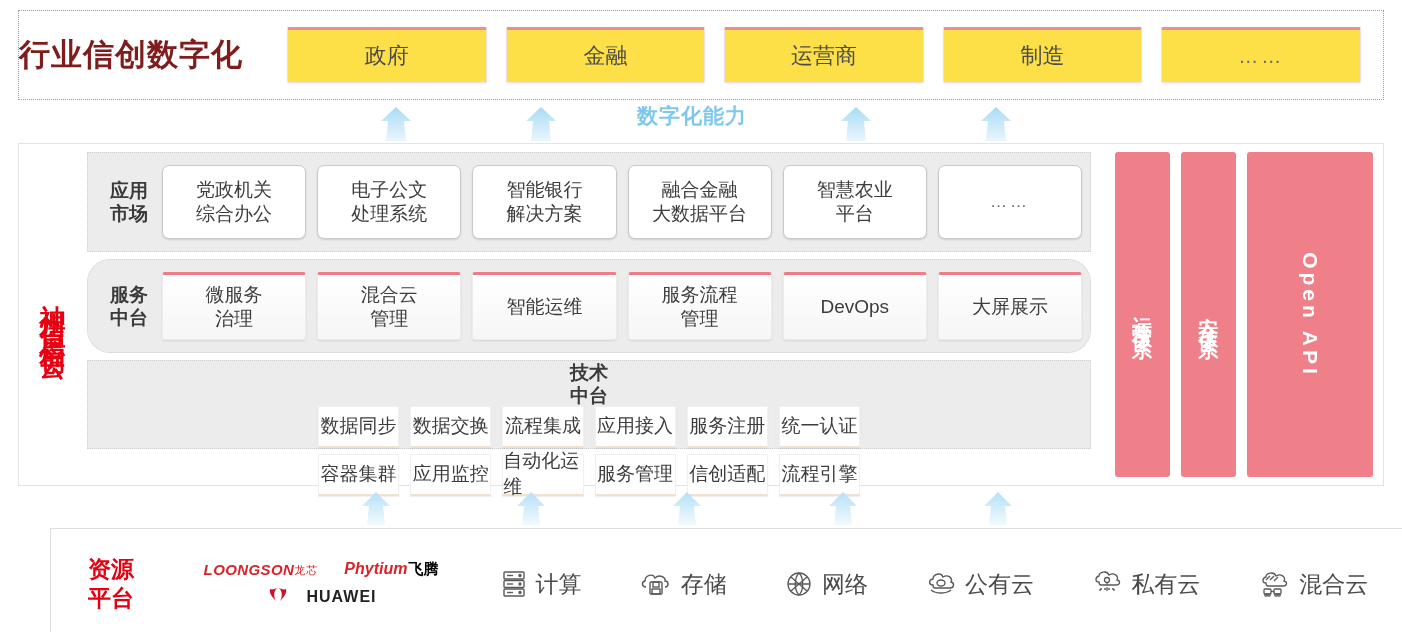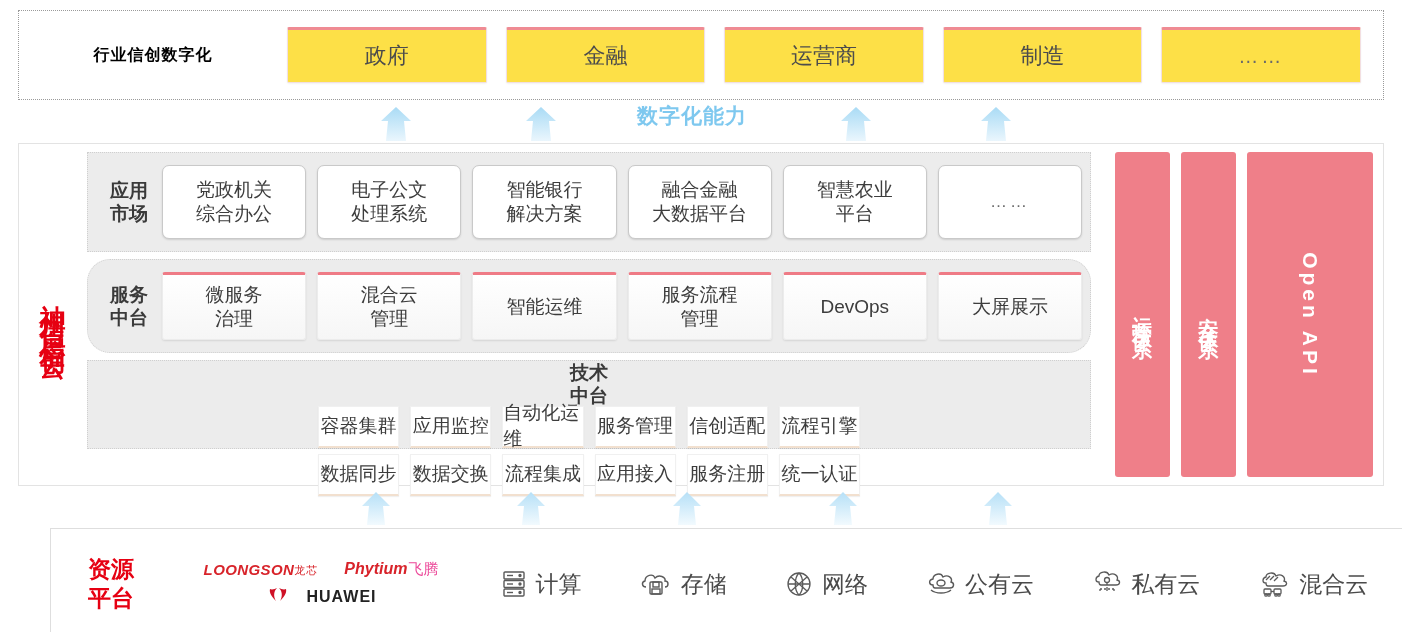--- a/index.html
+++ b/index.html
@@ -16,24 +16,23 @@
   .industry-band {
     position: absolute;
     left: 18px; top: 10px;
     width: 1366px; height: 90px;
     border: 1px dotted #9a9a9a;
     display: flex;
     align-items: center;
   }
   .industry-title {
     width: 268px;
-    text-align: center;
-    font-size: 16px;
+    font-size: 31px;
     font-weight: bold;
-    color: #000000;
+    color: #7f1d1d;
     letter-spacing: 1px;
     flex: none;
   }
   .industry-boxes {
     flex: 1;
     display: flex;
     gap: 19px;
     padding-right: 22px;
     height: 56px;
   }
@@ -274,21 +273,21 @@
   .vendor-line-2 { display: flex; align-items: center; gap: 17px; }
 
   .logo-loongson { display:flex; flex-direction:row; align-items:center; line-height:1; }
   .logo-loongson .ls-en {
     font-size: 15px; font-weight: bold; font-style: italic;
     color: #d8232a; letter-spacing: 0.4px;
   }
   .logo-loongson .ls-cn { font-size: 11px; color: #d8232a; letter-spacing: 1px; margin-top:1px;}
   .logo-phytium { display:flex; align-items:baseline; }
   .logo-phytium .ph-en { font-size: 16px; font-weight: bold; font-style: italic; color:#d8232a; }
-  .logo-phytium .ph-cn { font-size: 15px; font-weight: normal; color:#ec4899; margin-left:1px;}
+  .logo-phytium .ph-cn { font-size: 15px; font-weight: bold; color:#000000; margin-left:1px;}
   .logo-huawei-text { font-size: 16px; font-weight: bold; color:#222; letter-spacing: 1px;}
 
   .res-items {
     flex: 1;
     display: flex;
     align-items: center;
     justify-content: space-around;
     padding-right: 18px;
   }
   .res-item {
@@ -437,34 +436,34 @@
           </div>
         </div>
 
         <div class="plat-row r-tech">
           <div class="row-label">
             <div>技术</div>
             <div>中台</div>
           </div>
           <div class="tech-stack">
             <div class="tech-line">
+              <div class="tech-card">数据同步</div>
+              <div class="tech-card">数据交换</div>
+              <div class="tech-card">流程集成</div>
+              <div class="tech-card">应用接入</div>
+              <div class="tech-card">服务注册</div>
+              <div class="tech-card">统一认证</div>
+            </div>
+            <div class="tech-line">
               <div class="tech-card">容器集群</div>
               <div class="tech-card">应用监控</div>
               <div class="tech-card">自动化运维</div>
               <div class="tech-card">服务管理</div>
               <div class="tech-card">信创适配</div>
               <div class="tech-card">流程引擎</div>
-            </div>
-            <div class="tech-line">
-              <div class="tech-card">数据同步</div>
-              <div class="tech-card">数据交换</div>
-              <div class="tech-card">流程集成</div>
-              <div class="tech-card">应用接入</div>
-              <div class="tech-card">服务注册</div>
-              <div class="tech-card">统一认证</div>
             </div>
           </div>
         </div>
 
       </div>
 
       <div class="pillars">
         <div class="pillar">
           <span class="p-text-cn">运营体系</span>
         </div>

